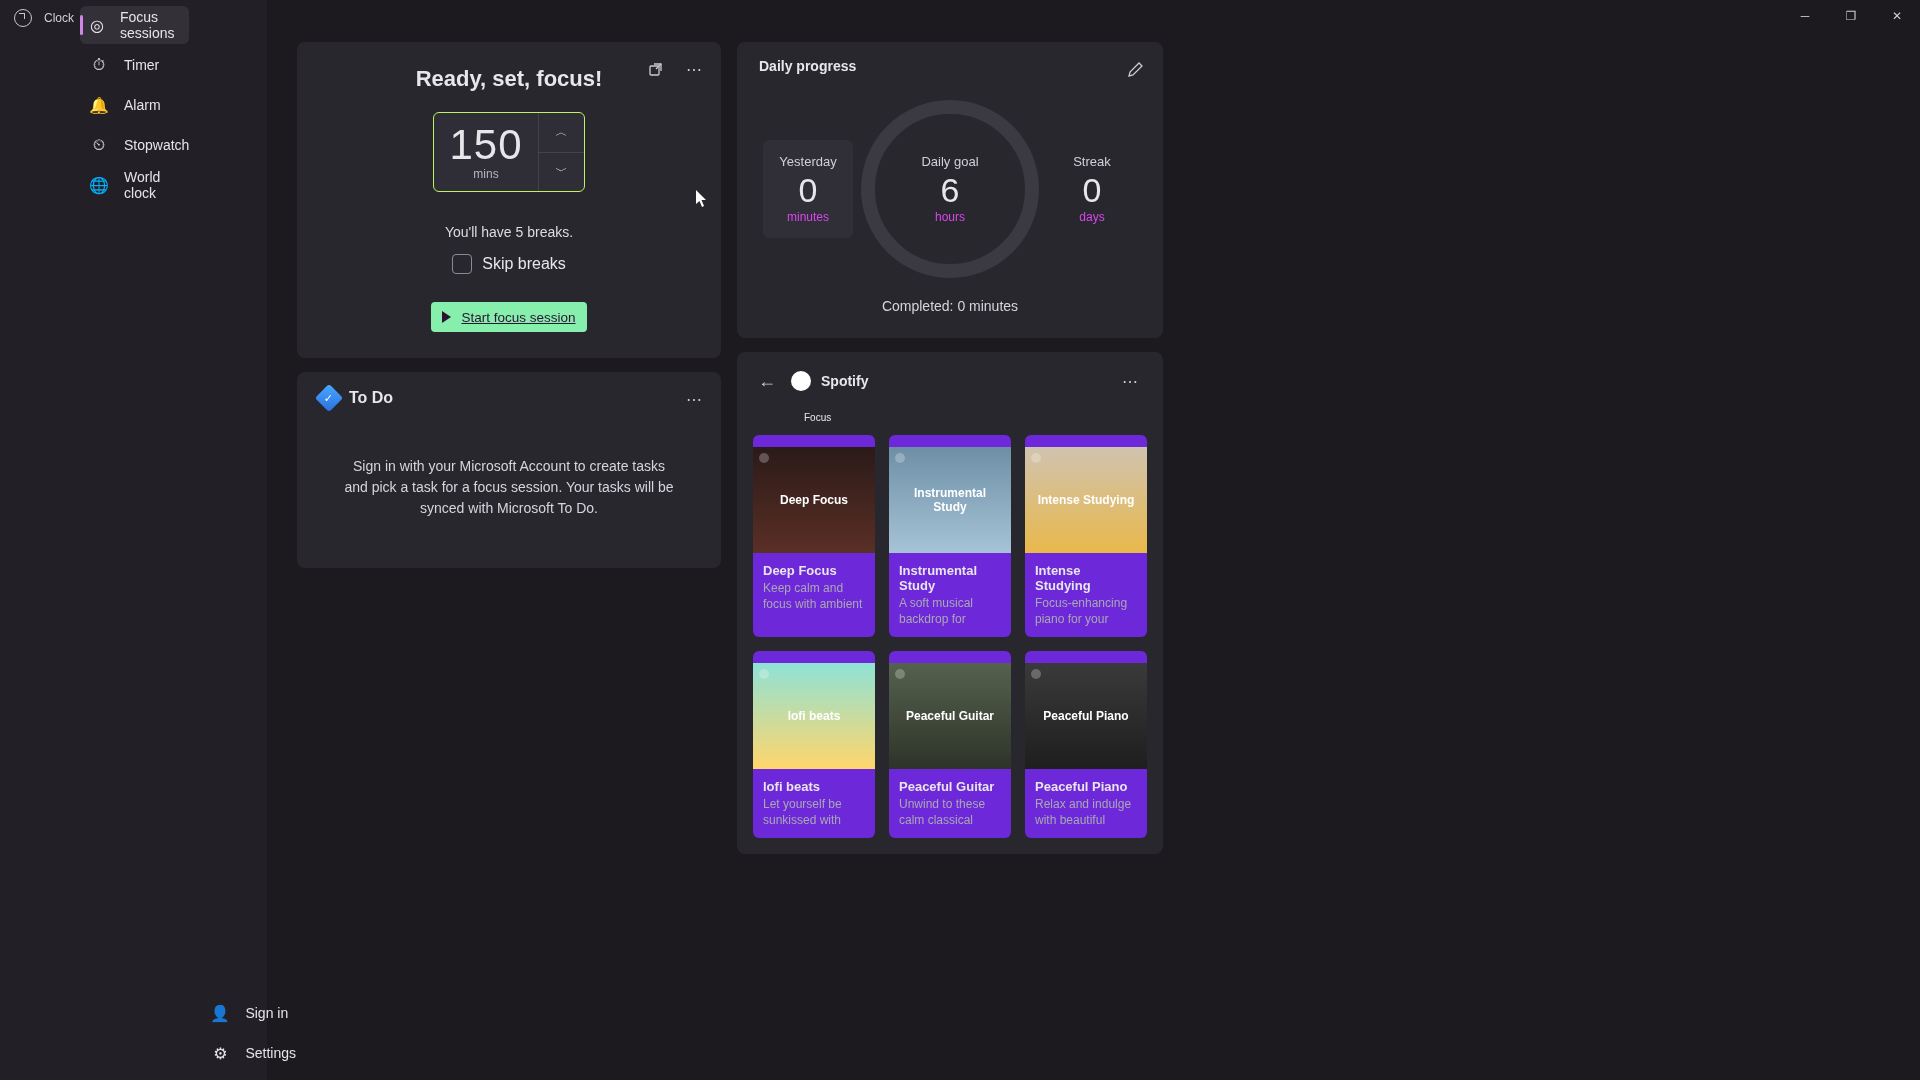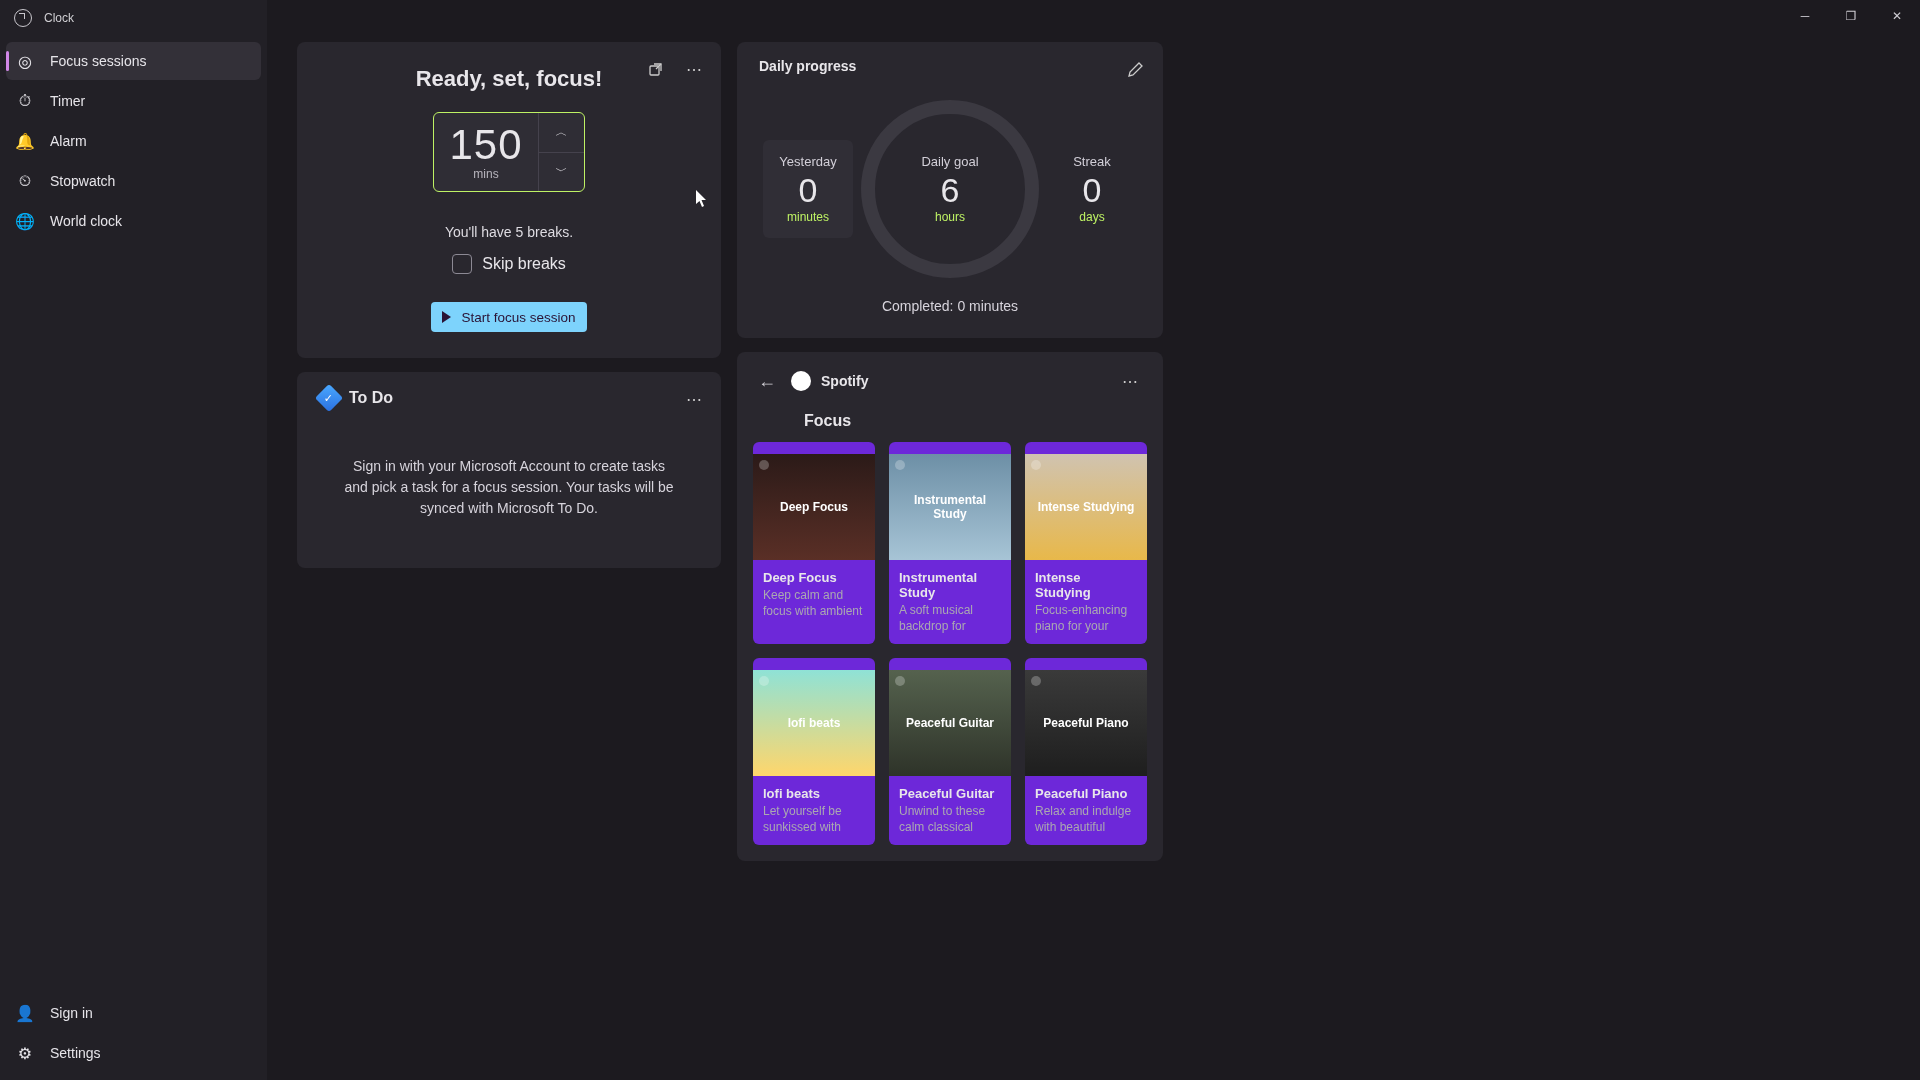--- a/index.html
+++ b/index.html
@@ -1,17 +1,17 @@
 <!DOCTYPE html>
 <html><head>
 <meta charset="utf-8">
 <style>
 * { margin: 0; padding: 0; box-sizing: border-box; font-family: "Segoe UI", sans-serif; }
 body { background: #1c1a1f; color: #e8e6ea; width: 1920px; height: 1080px; overflow: hidden; display: flex; }
-.sidebar { width: 267px; height: 100%; background: #222026; display: flex; flex-direction: column; }
+.sidebar { width: 267px; height: 100%; background: #222026; display: flex; }
 .app-title-row { display: flex; align-items: center; height: 36px; padding-left: 14px; gap: 12px; }
 .app-clock-icon { width: 18px; height: 18px; border: 1.5px solid #c8c6cc; border-radius: 50%; position: relative; }
 .app-clock-icon::after { content: ""; position: absolute; width: 5px; height: 5px; border-top: 1.5px solid #c8c6cc; border-right: 1.5px solid #c8c6cc; top: 3px; left: 4px; }
 .app-title { font-size: 12px; color: #d0cfd3; }
 .nav { padding: 6px 6px 0 6px; display: flex; flex-direction: column; gap: 2px; }
 .nav-item { display: flex; align-items: center; gap: 16px; height: 38px; padding-left: 10px; border-radius: 6px; font-size: 14px; color: #e6e4e9; cursor: pointer; position: relative; }
 .nav-item.active { background: #333038; }
 .nav-item.active::before { content: ""; position: absolute; left: 0; top: 9px; bottom: 9px; width: 3px; background: #d287e8; border-radius: 2px; }
 .nav-icon { width: 18px; height: 18px; display: flex; align-items: center; justify-content: center; font-size: 16px; color: #e6e4e9; }
 .sidebar-bottom { margin-top: auto; padding: 6px 6px 8px 6px; display: flex; flex-direction: column; gap: 2px; }
@@ -28,48 +28,48 @@
 .duration-box { display: flex; border: 1px solid #bef264; border-radius: 6px; background: #2f2d35; }
 .duration-num-cell { width: 104px; display: flex; flex-direction: column; align-items: center; justify-content: center; padding: 8px 0 10px 0; }
 .duration-num { font-size: 42px; font-weight: 300; letter-spacing: 1px; }
 .duration-unit { font-size: 12px; color: #b7b4bd; margin-top: -2px; }
 .spin-col { width: 46px; display: flex; flex-direction: column; border-left: 1px solid #45424d; }
 .spin-btn { flex: 1; display: flex; align-items: center; justify-content: center; color: #cfcdd3; font-size: 12px; cursor: pointer; }
 .spin-btn:first-child { border-bottom: 1px solid #45424d; }
 .breaks-txt { text-align: center; font-size: 14px; margin-top: 32px; color: #dedce2; }
 .skip-row { display: flex; align-items: center; justify-content: center; gap: 10px; margin-top: 14px; }
 .chk { width: 20px; height: 20px; border: 1.5px solid #8c8994; border-radius: 4px; }
-.start-btn { display:flex; align-items:center; justify-content:center; gap:10px; width: 156px; height: 30px; margin: 28px auto 0 auto; background: #7dd3fc; color: #2a1335; border-radius: 4px; font-size: 13.5px; cursor: pointer; }
+.start-btn { display:flex; align-items:center; justify-content:center; gap:10px; width: 156px; height: 30px; margin: 28px auto 0 auto; background: #86efac; color: #2a1335; border-radius: 4px; font-size: 13.5px; cursor: pointer; text-decoration: underline; }
 .play-tri { width: 0; height: 0; border-left: 9px solid #2a1335; border-top: 6px solid transparent; border-bottom: 6px solid transparent; }
 .todo-card { padding: 16px 22px 30px 22px; height: 196px; position: relative; }
 .todo-head { display: flex; align-items: center; gap: 10px; }
 .todo-check-icon { width: 20px; height: 20px; background: linear-gradient(135deg,#4aa9ff,#2a6fe0); border-radius: 3px; transform: rotate(45deg); display:flex; align-items:center; justify-content:center; }
 .todo-check-icon::after{content:"✓"; color:#fff; font-size:11px; transform:rotate(-45deg);}
 .todo-title { font-size: 16px; font-weight: 600; }
 .todo-txt { text-align: center; font-size: 14px; color: #d7d4dc; margin-top: 48px; padding: 0 24px; line-height: 1.5; }
 .daily-card { padding: 16px 22px 18px 22px; height: 296px; position: relative; }
 .daily-title { font-size: 14px; font-weight: 600; }
 .edit-icon-abs { position:absolute; top:10px; right:10px; }
 .daily-content { display:flex; align-items:center; justify-content:space-around; margin-top: 26px; }
 .stat-block { width: 90px; text-align:left; display:flex; flex-direction:column; align-items:center; }
 .stat-block.yesterday { background:#302e36; border-radius:6px; padding:14px 4px; }
 .stat-label { font-size:13px; color:#d2cfd8; }
 .stat-val { font-size:34px; font-weight:300; margin-top:2px; }
-.stat-unit { font-size:12px; color:#bef264; margin-top:0; }
+.stat-unit { font-size:12px; color:#d946ef; margin-top:0; }
 .ring-wrap { position:relative; width:178px; height:178px; }
 .ring { width:178px; height:178px; border-radius:50%; border:14px solid #3b3941; position:absolute; }
 .ring-inner { position:absolute; inset:0; display:flex; flex-direction:column; align-items:center; justify-content:center; }
 .completed-txt { text-align:center; font-size:14px; color:#d7d4dc; margin-top:20px; }
 .spotify-card { padding: 14px 16px 16px 16px; }
 .spotify-head { display:flex; align-items:center; gap:10px; position:relative; height:30px; }
 .back-arrow { width:28px; display:flex; align-items:center; justify-content:center; font-size:18px; cursor:pointer; color:#cfcdd3;}
 .spotify-logo { width:20px; height:20px; border-radius:50%; background:#fff; display:flex; align-items:center; justify-content:center; }
 .spotify-logo::after{content:""; width:12px; height:12px; border-radius:50%; background:radial-gradient(#fff 0 0),#fff; }
 .spotify-name { font-size:14px; font-weight:600; }
-.section-label { font-size:16px; font-weight:700; margin-top:16px; margin-left:4px;padding-left:47px; }
+.section-label { font-size:10px; font-weight:400; margin-top:16px; margin-left:4px;padding-left:47px; }
 .pl-grid { display:grid; grid-template-columns: repeat(3, 1fr); gap:14px; margin-top:12px; }
 .pl-card { background:#6d28d9; border-radius:6px; padding:12px 0 10px 0; overflow:hidden; cursor:pointer; }
 .pl-cover { height:106px; display:flex; align-items:center; justify-content:center; font-size:12px; font-weight:600; color:#fff; text-align:center; position:relative; }
 .pl-cover .dot { position:absolute; top:6px; left:6px; width:10px; height:10px; border-radius:50%; background:rgba(255,255,255,.25);}
 .pl-title { font-size:13px; font-weight:600; padding:10px 10px 2px 10px; }
 .pl-desc { font-size:12px; color:#aba8b1; padding:0 10px; line-height:1.35; height:32px; overflow:hidden; }
 .win-controls { position:fixed; top:0; right:0; display:flex; }
 .win-btn { width:46px; height:32px; display:flex; align-items:center; justify-content:center; color:#cfcdd3; font-size:12px; cursor:pointer;}
 .cursor-fake { position:fixed; top:190px; left:696px; width:12px; height:18px; pointer-events:none; }
 .cursor-fake svg{ width:12px; height:18px; }

